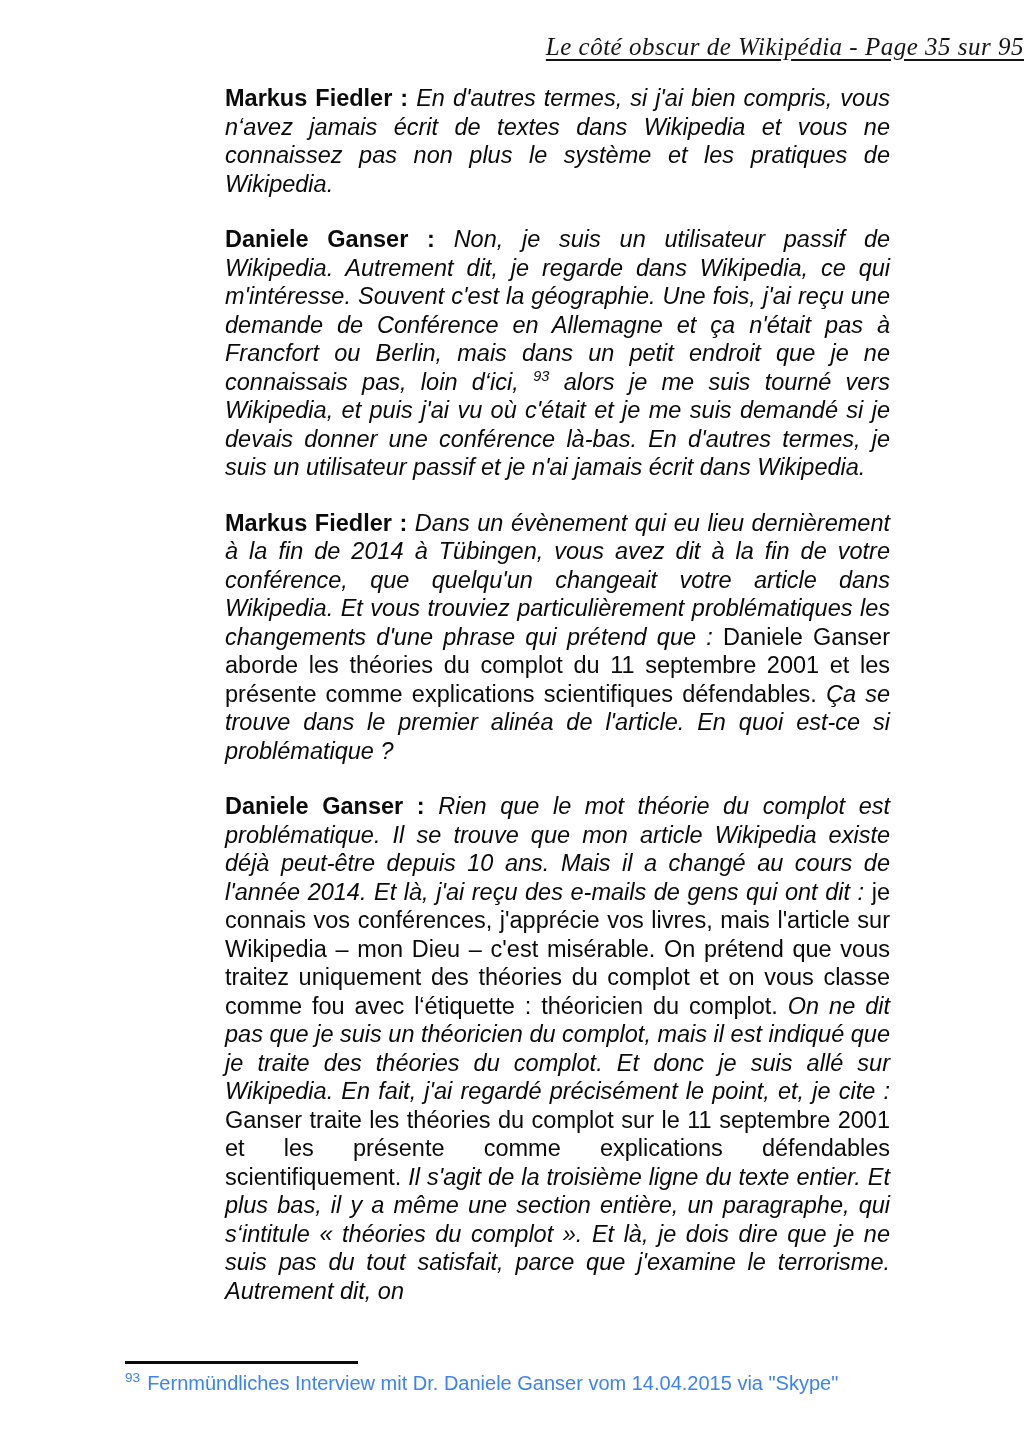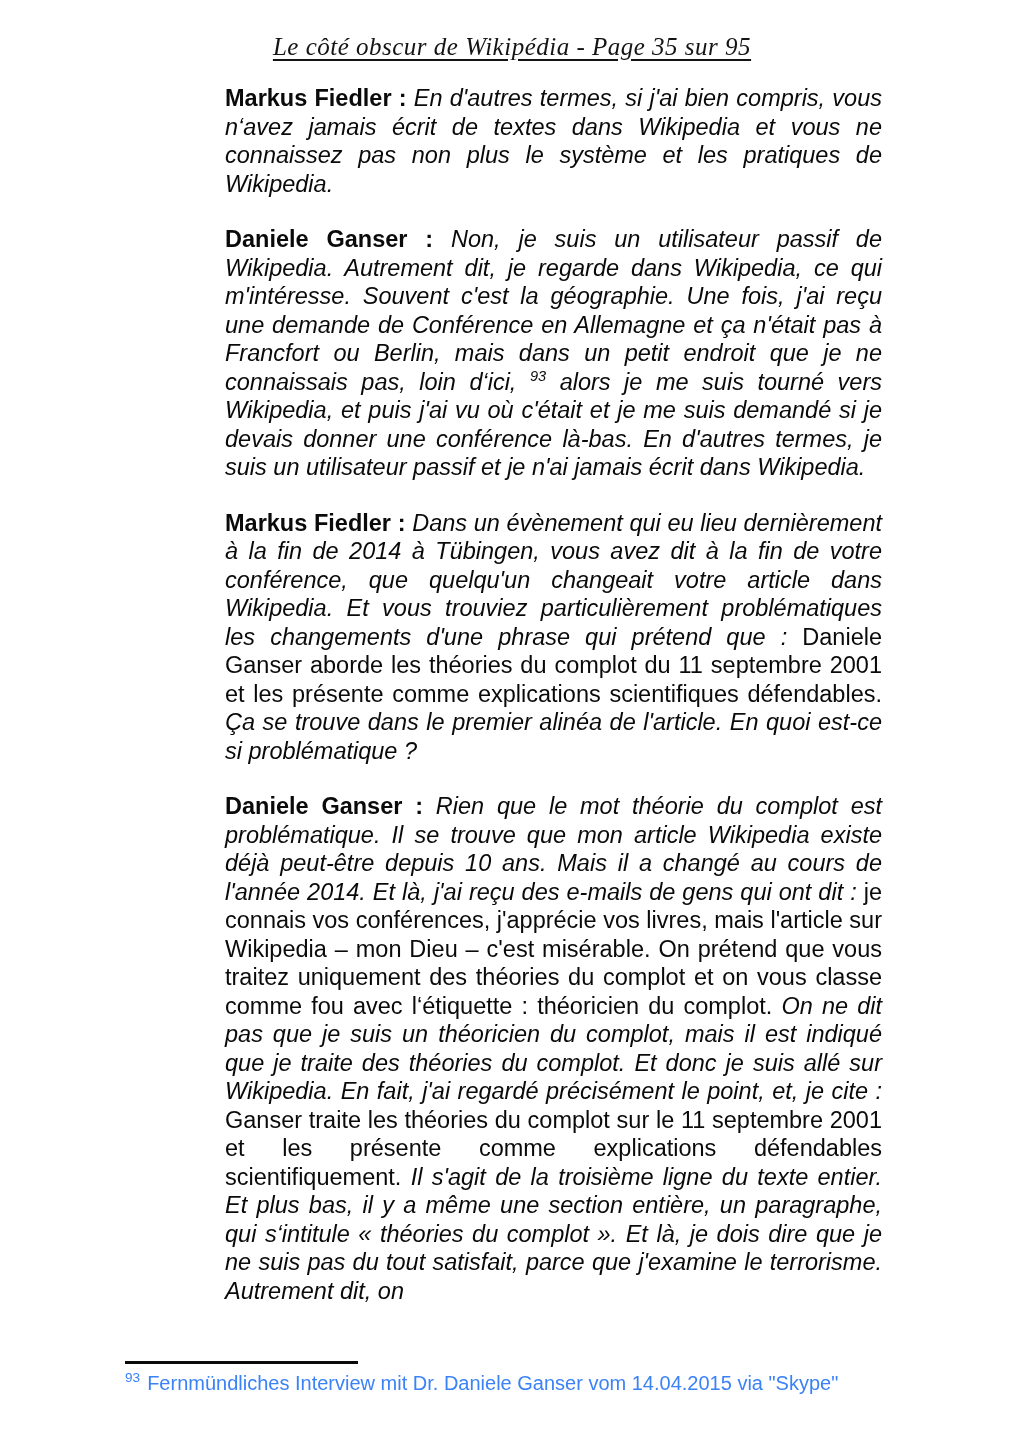--- a/index.html
+++ b/index.html
@@ -14,41 +14,41 @@
     background: #ffffff;
     overflow: hidden;
     font-family: "Liberation Sans", sans-serif;
     color: #0a0a0a;
   }
   .running-header {
     position: absolute;
     top: 33px;
     left: 0;
     width: 1024px;
-    text-align: center;
+    text-align: right;
     font-family: "Liberation Serif", serif;
     font-style: italic;
     font-size: 25px;
     letter-spacing: 0.5px;
     text-decoration: underline;
     text-underline-offset: 4px;
     color: #141414;
   }
   .dialogue {
     position: absolute;
     left: 225px;
     top: 84px;
     width: 673px;
     font-size: 23.5px;
     line-height: 28.5px;
     text-align: justify;
     text-justify: inter-word;
   }
   .para {
-    margin: 0 16px 27px 0;
+    margin: 0 8px 27px 0;
   }
   .speaker {
     font-weight: bold;
     font-style: normal;
     white-space: nowrap;
   }
   .seg-italic { font-style: italic; }
   .seg-normal { font-style: normal; }
   .seg-sup-italic {
     font-style: italic;

